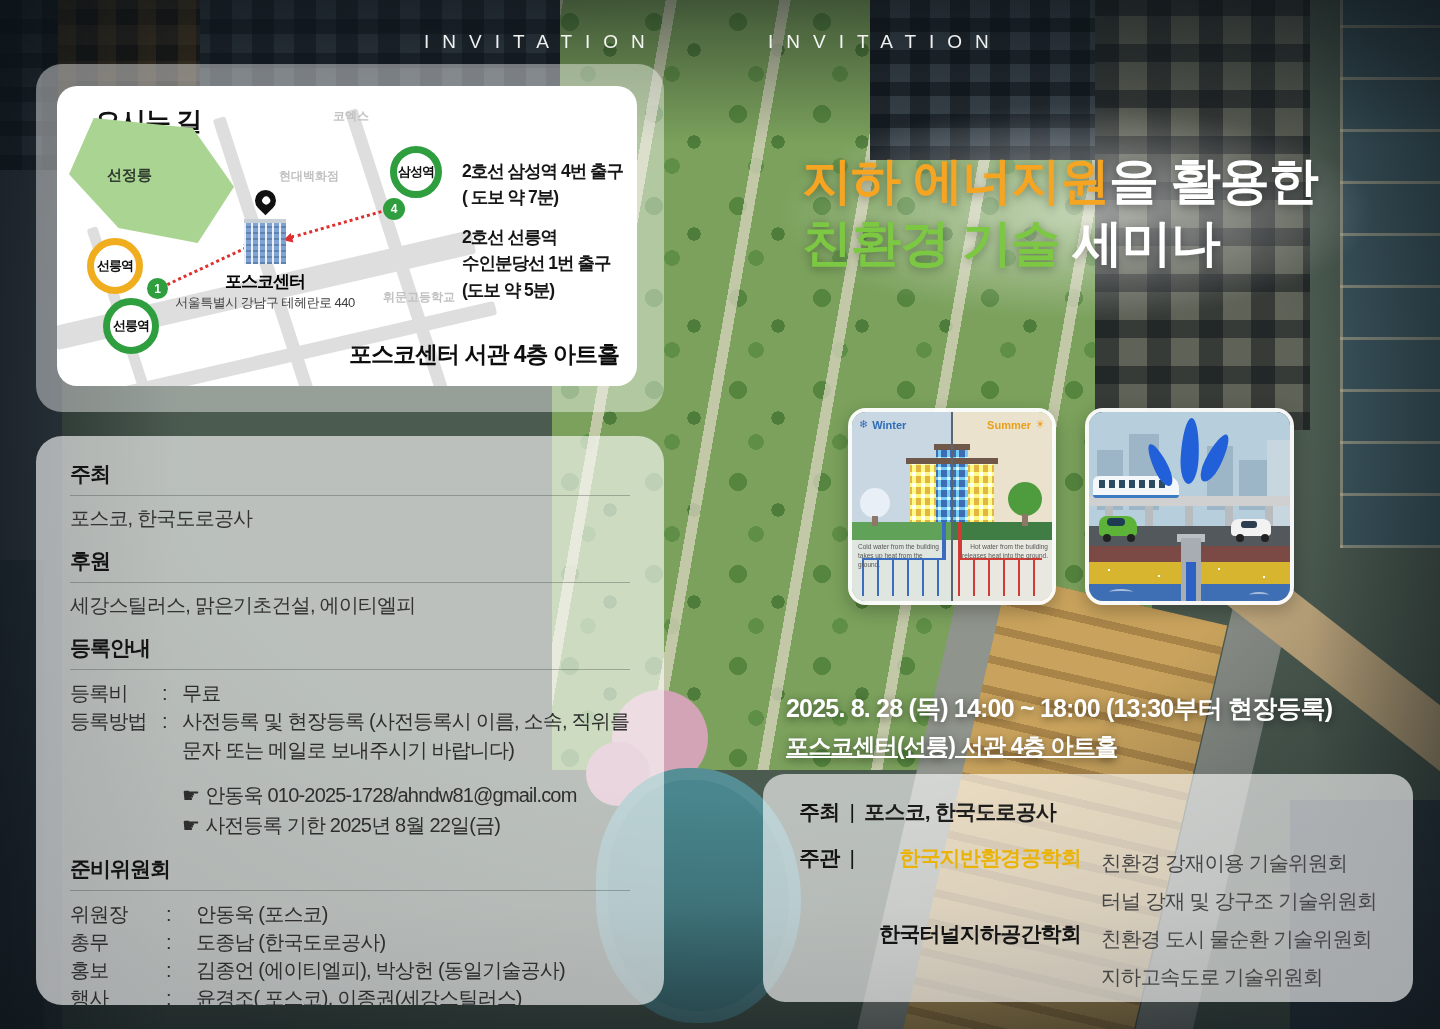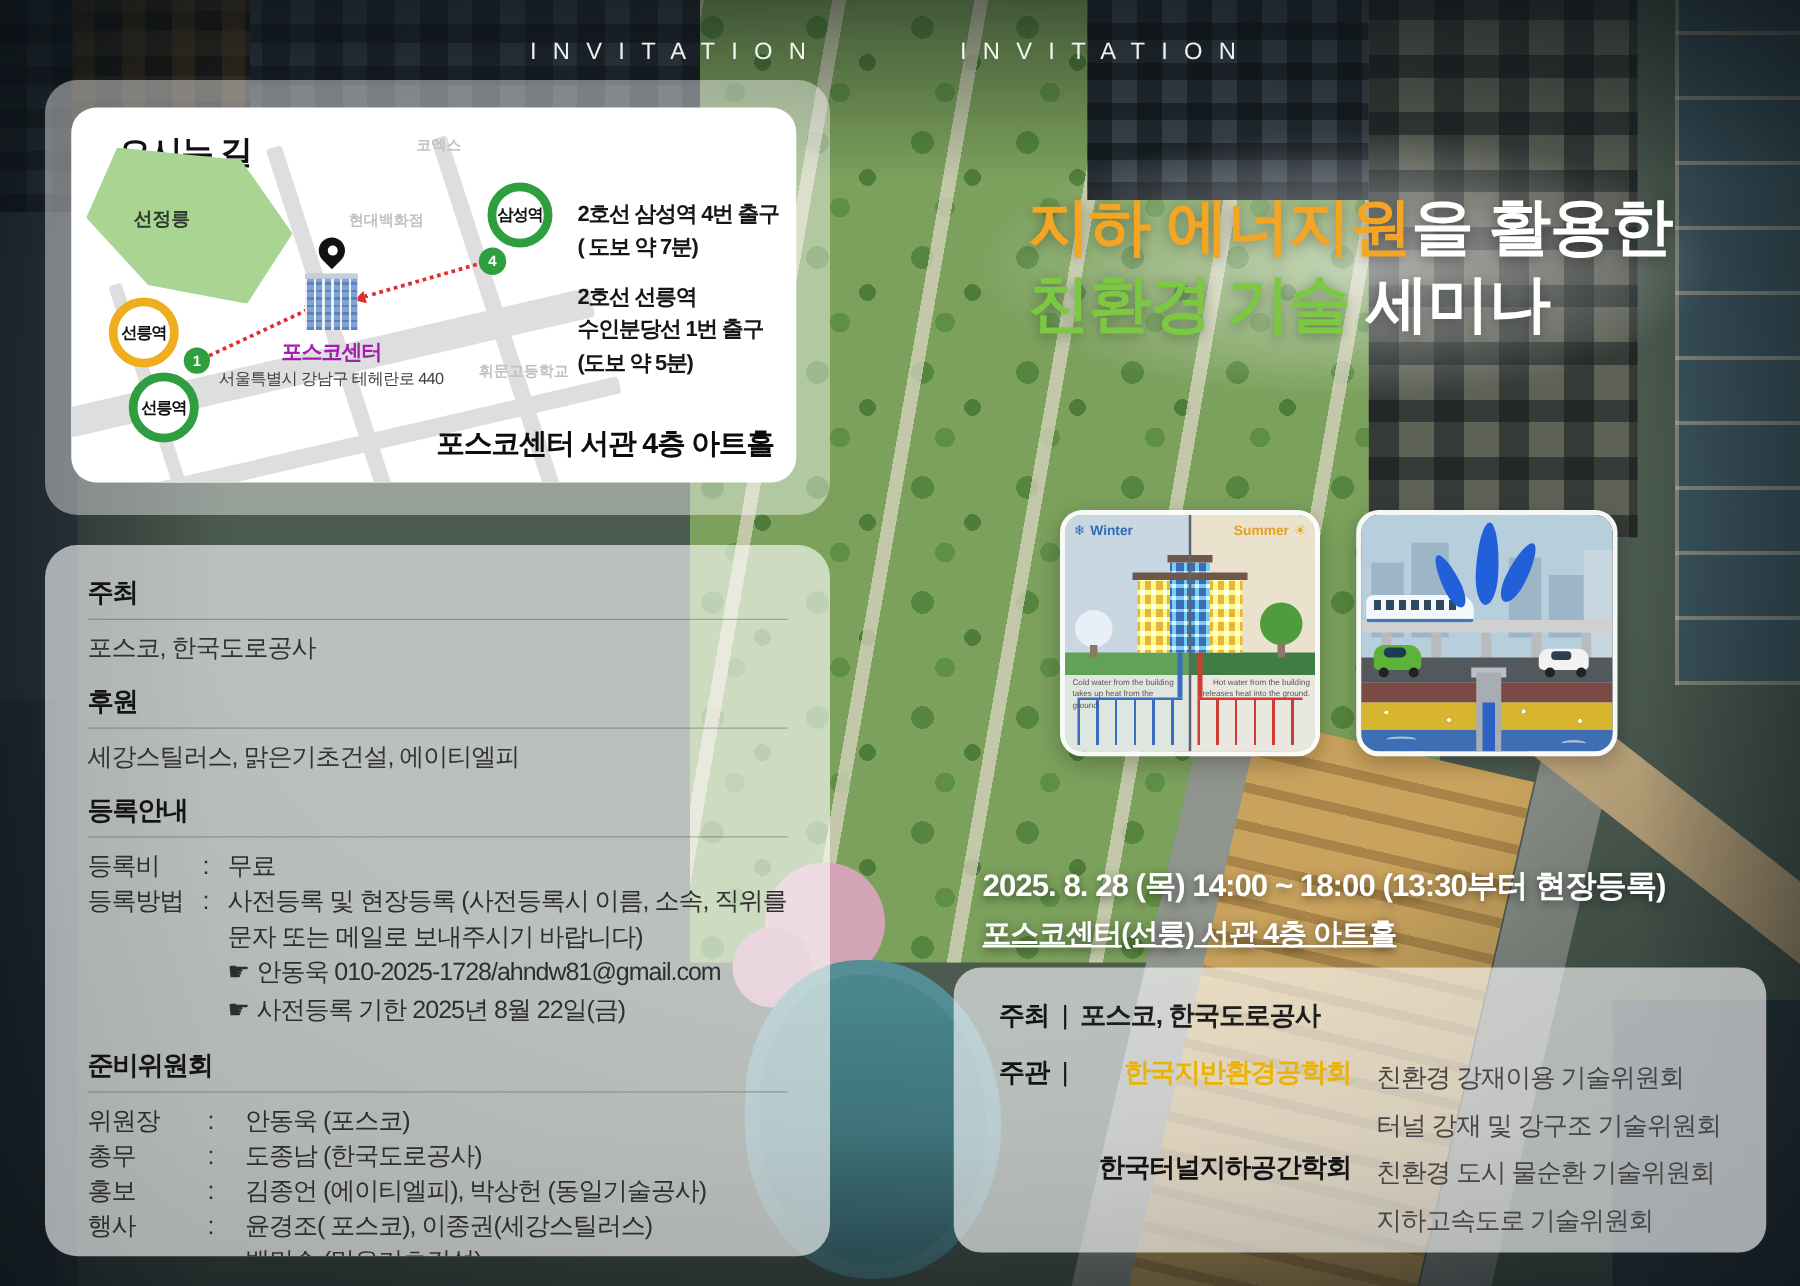--- a/index.html
+++ b/index.html
@@ -57,21 +57,21 @@
       radial-gradient(ellipse 1000px 700px at 52% 40%, rgba(0,0,0,0) 55%, rgba(10,18,24,.48) 100%); }
   .title-glow { left:775px; top:105px; width:600px; height:215px; z-index:1;
     background:radial-gradient(closest-side, rgba(255,255,255,.55), rgba(255,255,255,0)); filter:blur(4px); }
 
   
   .invitation { z-index:2; top:31px; font-size:19px; letter-spacing:13px; color:rgba(255,255,255,.93); }
   .inv-left { left:424px; }
   .inv-right { left:768px; }
 
   
-  .title { z-index:2; left:822px; top:150px; font-size:50px; font-weight:900; letter-spacing:-1px;
+  .title { z-index:2; left:802px; top:150px; font-size:50px; font-weight:900; letter-spacing:-1px;
     line-height:1.24; color:#fff; text-shadow:0 2px 10px rgba(0,0,0,.35); white-space:nowrap; }
   .t-orange { color:#F5A522; }
   .t-green { color:#7CC843; }
 
   
   .map-frame { z-index:3; left:36px; top:64px; width:628px; height:348px; background:rgba(255,255,255,.42); border-radius:26px; }
   .map-card { z-index:4; left:57px; top:86px; width:580px; height:300px; background:#fff; border-radius:20px; overflow:hidden; }
   .map-heading { left:38px; top:18px; font-size:26px; font-weight:800; color:#111; letter-spacing:-1px; }
   .road { position:absolute; background:#dedede; border-radius:3px; }
   .park { left:12px; top:32px; width:165px; height:125px; background:#aad491;
@@ -83,40 +83,40 @@
   .st-green { border:7px solid #2F9E3F; }
   .st-yellow { border:7px solid #F0AD1D; }
   .badge { position:absolute; background:#2F9E3F; color:#fff; border-radius:50%; display:flex; align-items:center; justify-content:center;
     font-size:12px; font-weight:700; }
   .map-pin { left:198px; top:104px; width:21px; height:21px; background:#111; border-radius:50% 50% 50% 0; transform:rotate(-45deg); }
   .map-pin::after { content:""; position:absolute; left:6.5px; top:6.5px; width:8px; height:8px; background:#fff; border-radius:50%; }
   .venue-bld { left:187px; top:133px; width:42px; height:45px; border-top:4px solid #c7ced6;
     background:#7fa3d4;
     background-image:repeating-linear-gradient(90deg, rgba(255,255,255,.85) 0 2px, rgba(0,0,0,0) 2px 7px),
                      repeating-linear-gradient(0deg, rgba(40,70,110,.35) 0 2px, rgba(0,0,0,0) 2px 6px); }
-  .venue-name { left:148px; top:184px; width:120px; text-align:center; font-size:17px; font-weight:800; color:#a21caf; letter-spacing:-1px; }
+  .venue-name { left:148px; top:184px; width:120px; text-align:center; font-size:17px; font-weight:800; color:#000000; letter-spacing:-1px; }
   .venue-addr { left:88px; top:208px; width:240px; text-align:center; font-size:13px; color:#3f3f3f; letter-spacing:-0.5px; }
   .route { position:absolute; border-top:3px dotted #E02F2F; }
   .route .head { position:absolute; width:0; height:0; border-top:5px solid rgba(0,0,0,0); border-bottom:5px solid rgba(0,0,0,0); top:-6.5px; }
   .head-right { right:-8px; border-left:9px solid #E02F2F; }
   .head-left { left:-8px; border-right:9px solid #E02F2F; }
   .dir { position:absolute; left:405px; width:170px; font-size:17.5px; color:#161616; line-height:1.5; letter-spacing:-1px; font-weight:600; }
   .hall { right:18px; bottom:16px; font-size:23px; font-weight:800; color:#0d0d0d; letter-spacing:-1px; }
 
   
   .info-panel { z-index:3; left:36px; top:436px; width:628px; height:569px; background:rgba(255,255,255,.62);
     border-radius:26px; padding:24px 34px 20px 34px; overflow:hidden; color:#333; }
   .section { margin-bottom:15px; }
   .sec-h { font-size:21px; font-weight:800; color:#141414; letter-spacing:-1px; margin-bottom:7px; }
   .sec-div { border-top:1px solid rgba(70,75,70,.38); margin-bottom:9px; }
   .sec-body { font-size:20px; color:#333; letter-spacing:-0.8px; }
   .reg-row { display:flex; font-size:20px; letter-spacing:-0.8px; line-height:1.42; color:#2e2e2e; }
   .reg-label { width:92px; flex:none; }
   .reg-colon { width:20px; flex:none; }
-  .reg-notes { margin-left:112px; font-size:20px; letter-spacing:-0.8px; line-height:1.48; color:#2e2e2e; }
+  .reg-notes { margin-left:112px; font-size:20px; letter-spacing:-0.8px; line-height:1.48; color:#2e2e2e;margin-top:17px; }
   .note-icon { margin-right:6px; }
   .cmt-row { display:flex; font-size:20px; letter-spacing:-0.8px; line-height:1.4; color:#2e2e2e; }
   .cmt-label { width:96px; flex:none; }
   .cmt-colon { width:30px; flex:none; }
   .cmt-extra { margin-left:126px; font-size:20px; letter-spacing:-0.8px; line-height:1.4; color:#2e2e2e; }
 
   
   .event { z-index:3; left:786px; top:692px; color:#fff; text-shadow:0 2px 8px rgba(0,0,0,.5); letter-spacing:-0.8px; }
   .event-line1 { font-size:25px; font-weight:800; }
   .event-line2 { font-size:23px; font-weight:800; margin-top:6px;text-decoration:underline; }

